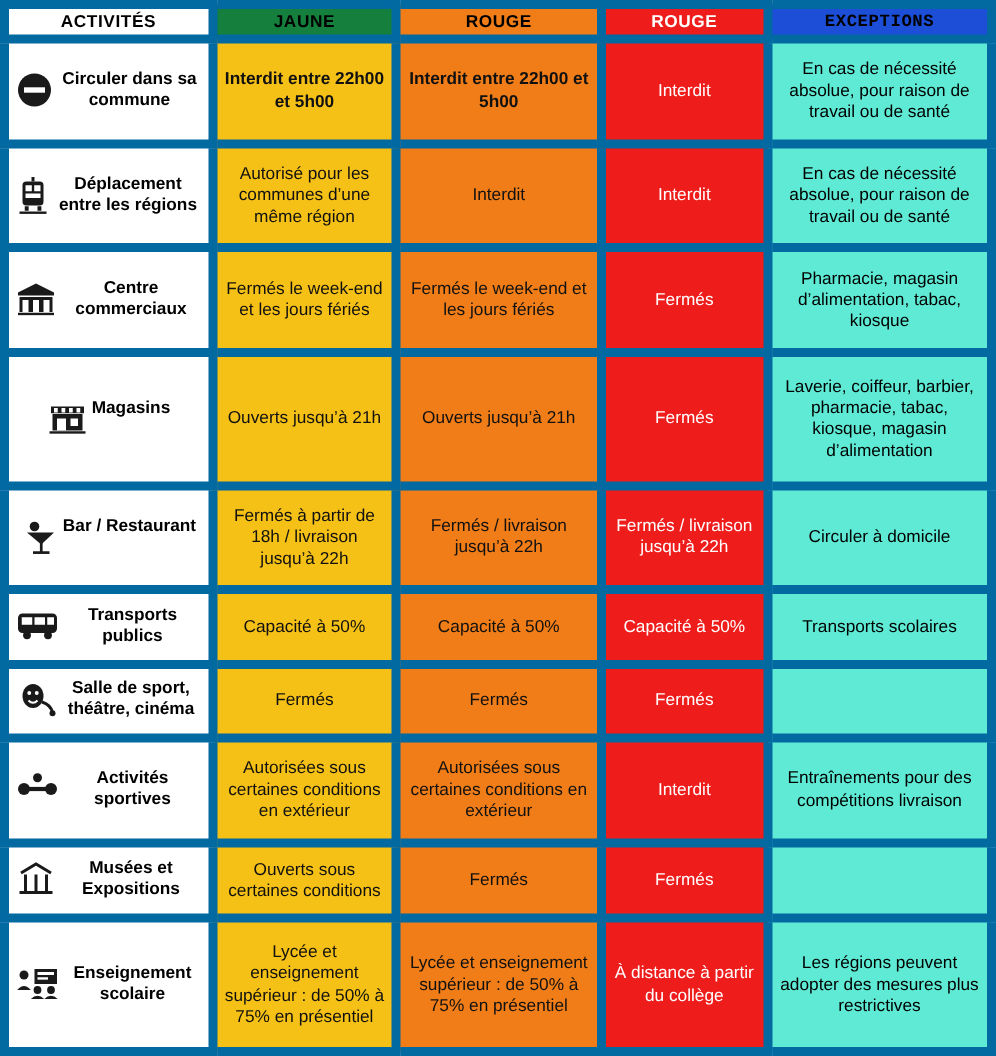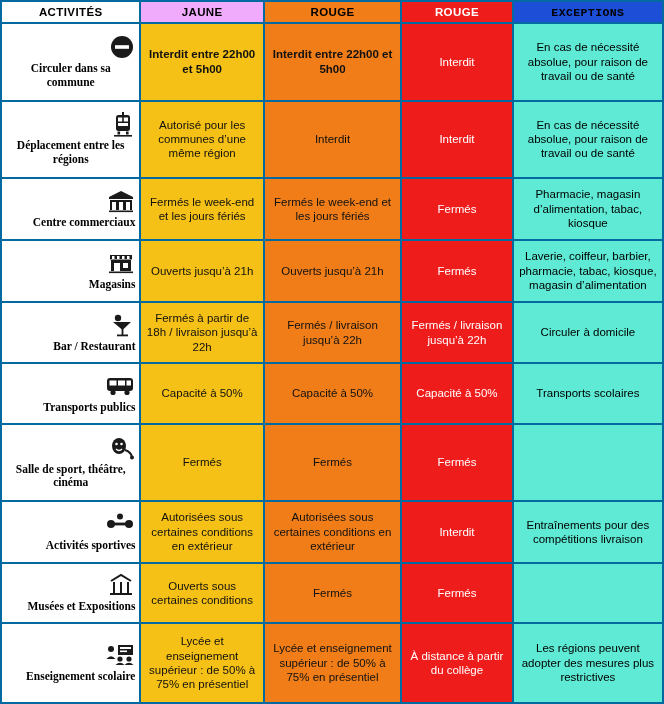--- a/index.html
+++ b/index.html
@@ -14,36 +14,36 @@
     color: #000000;
     overflow: hidden;
   }
   #restriction-table {
     border-collapse: collapse;
     table-layout: fixed;
     width: 664px;
     height: 704px;
   }
   #restriction-table td, #restriction-table th {
-    border: 2px solid #0369a1;
+    border: 6px solid #0369a1;
     vertical-align: middle;
     text-align: center;
     padding: 2px 4px;
     box-sizing: border-box;
   }
   
   thead th {
     font-weight: bold;
     font-size: 11.5px;
     letter-spacing: 0.4px;
     height: 22px;
     padding: 3px 2px;
   }
   th.col-activity { background: #ffffff; width: 130px; }
-  th.col-jaune    { background: #f0abfc; width: 115px; }
+  th.col-jaune    { background: #15803d; width: 115px; }
   th.col-orange   { background: #f07d18; width: 128px; }
   th.col-rouge    { background: #ef1c1c; width: 104px; color: #ffffff; }
   th.col-except   { background: #1d4ed8; width: 140px; font-family: Liberation Mono, monospace; }
 
   
   td.jaune  { background: #f6c116; }
   td.orange { background: #f07d18; }
   td.rouge  { background: #ef1c1c; }
   td.white  { background: #5eead4; }
 
@@ -58,25 +58,24 @@
     color: #ffffff;
   }
 
   
   td.activity {
     background: #ffffff;
     padding: 3px 3px 4px 3px;
   }
   .activity-inner {
     display: flex;
-    flex-direction: column;
-    align-items: flex-end;
+    flex-direction: row;
+    align-items: flex-start;
     justify-content: center;
     gap: 2px;
-    font-family: Liberation Serif, serif;
   }
   .activity-icon {
     display: flex;
     align-items: center;
     justify-content: center;
     height: 26px;
   }
   .activity-icon svg { display: block; }
   .activity-label {
     font-size: 11.5px;

